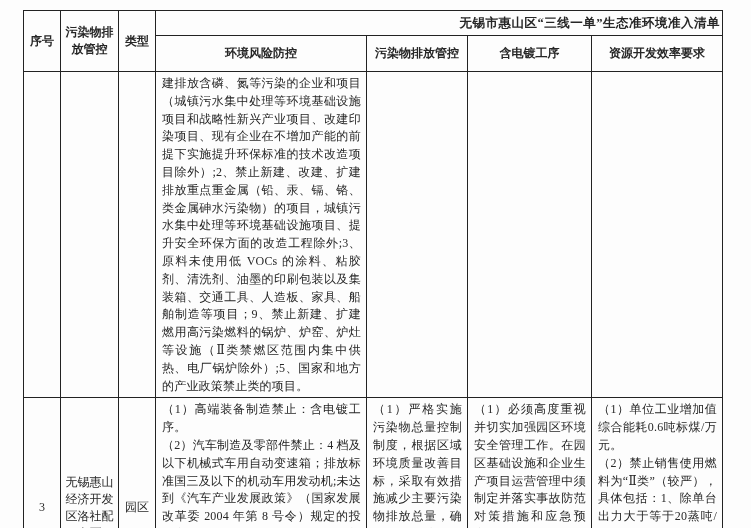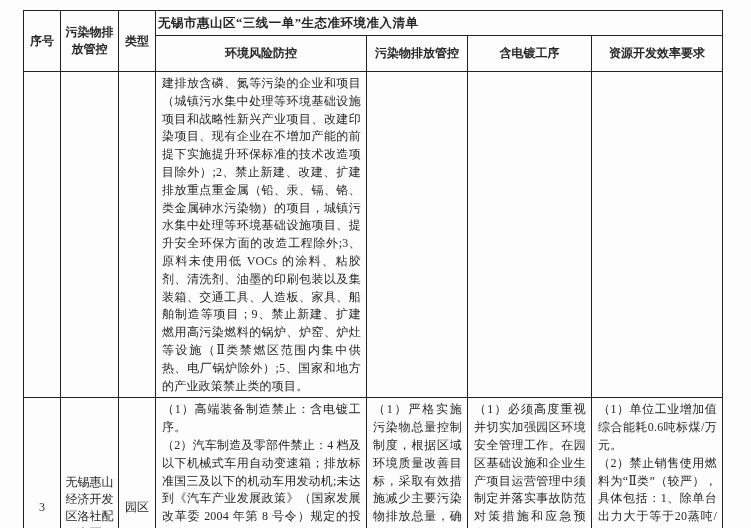--- a/index.html
+++ b/index.html
@@ -35,21 +35,21 @@
     vertical-align: middle;
     overflow: hidden;
   }
   th.hdr {
     font-weight: bold;
     text-align: center;
     padding: 2px 2px;
   }
   th.title-cell {
     font-weight: bold;
-    text-align: left;
+    text-align: right;
     height: 20px;
     font-size: 12.5px;
     letter-spacing: 0.5px;
   }
   th.sub-hdr {
     height: 31px;
   }
   td.c-center {
     text-align: center;
     padding: 2px 3px;

